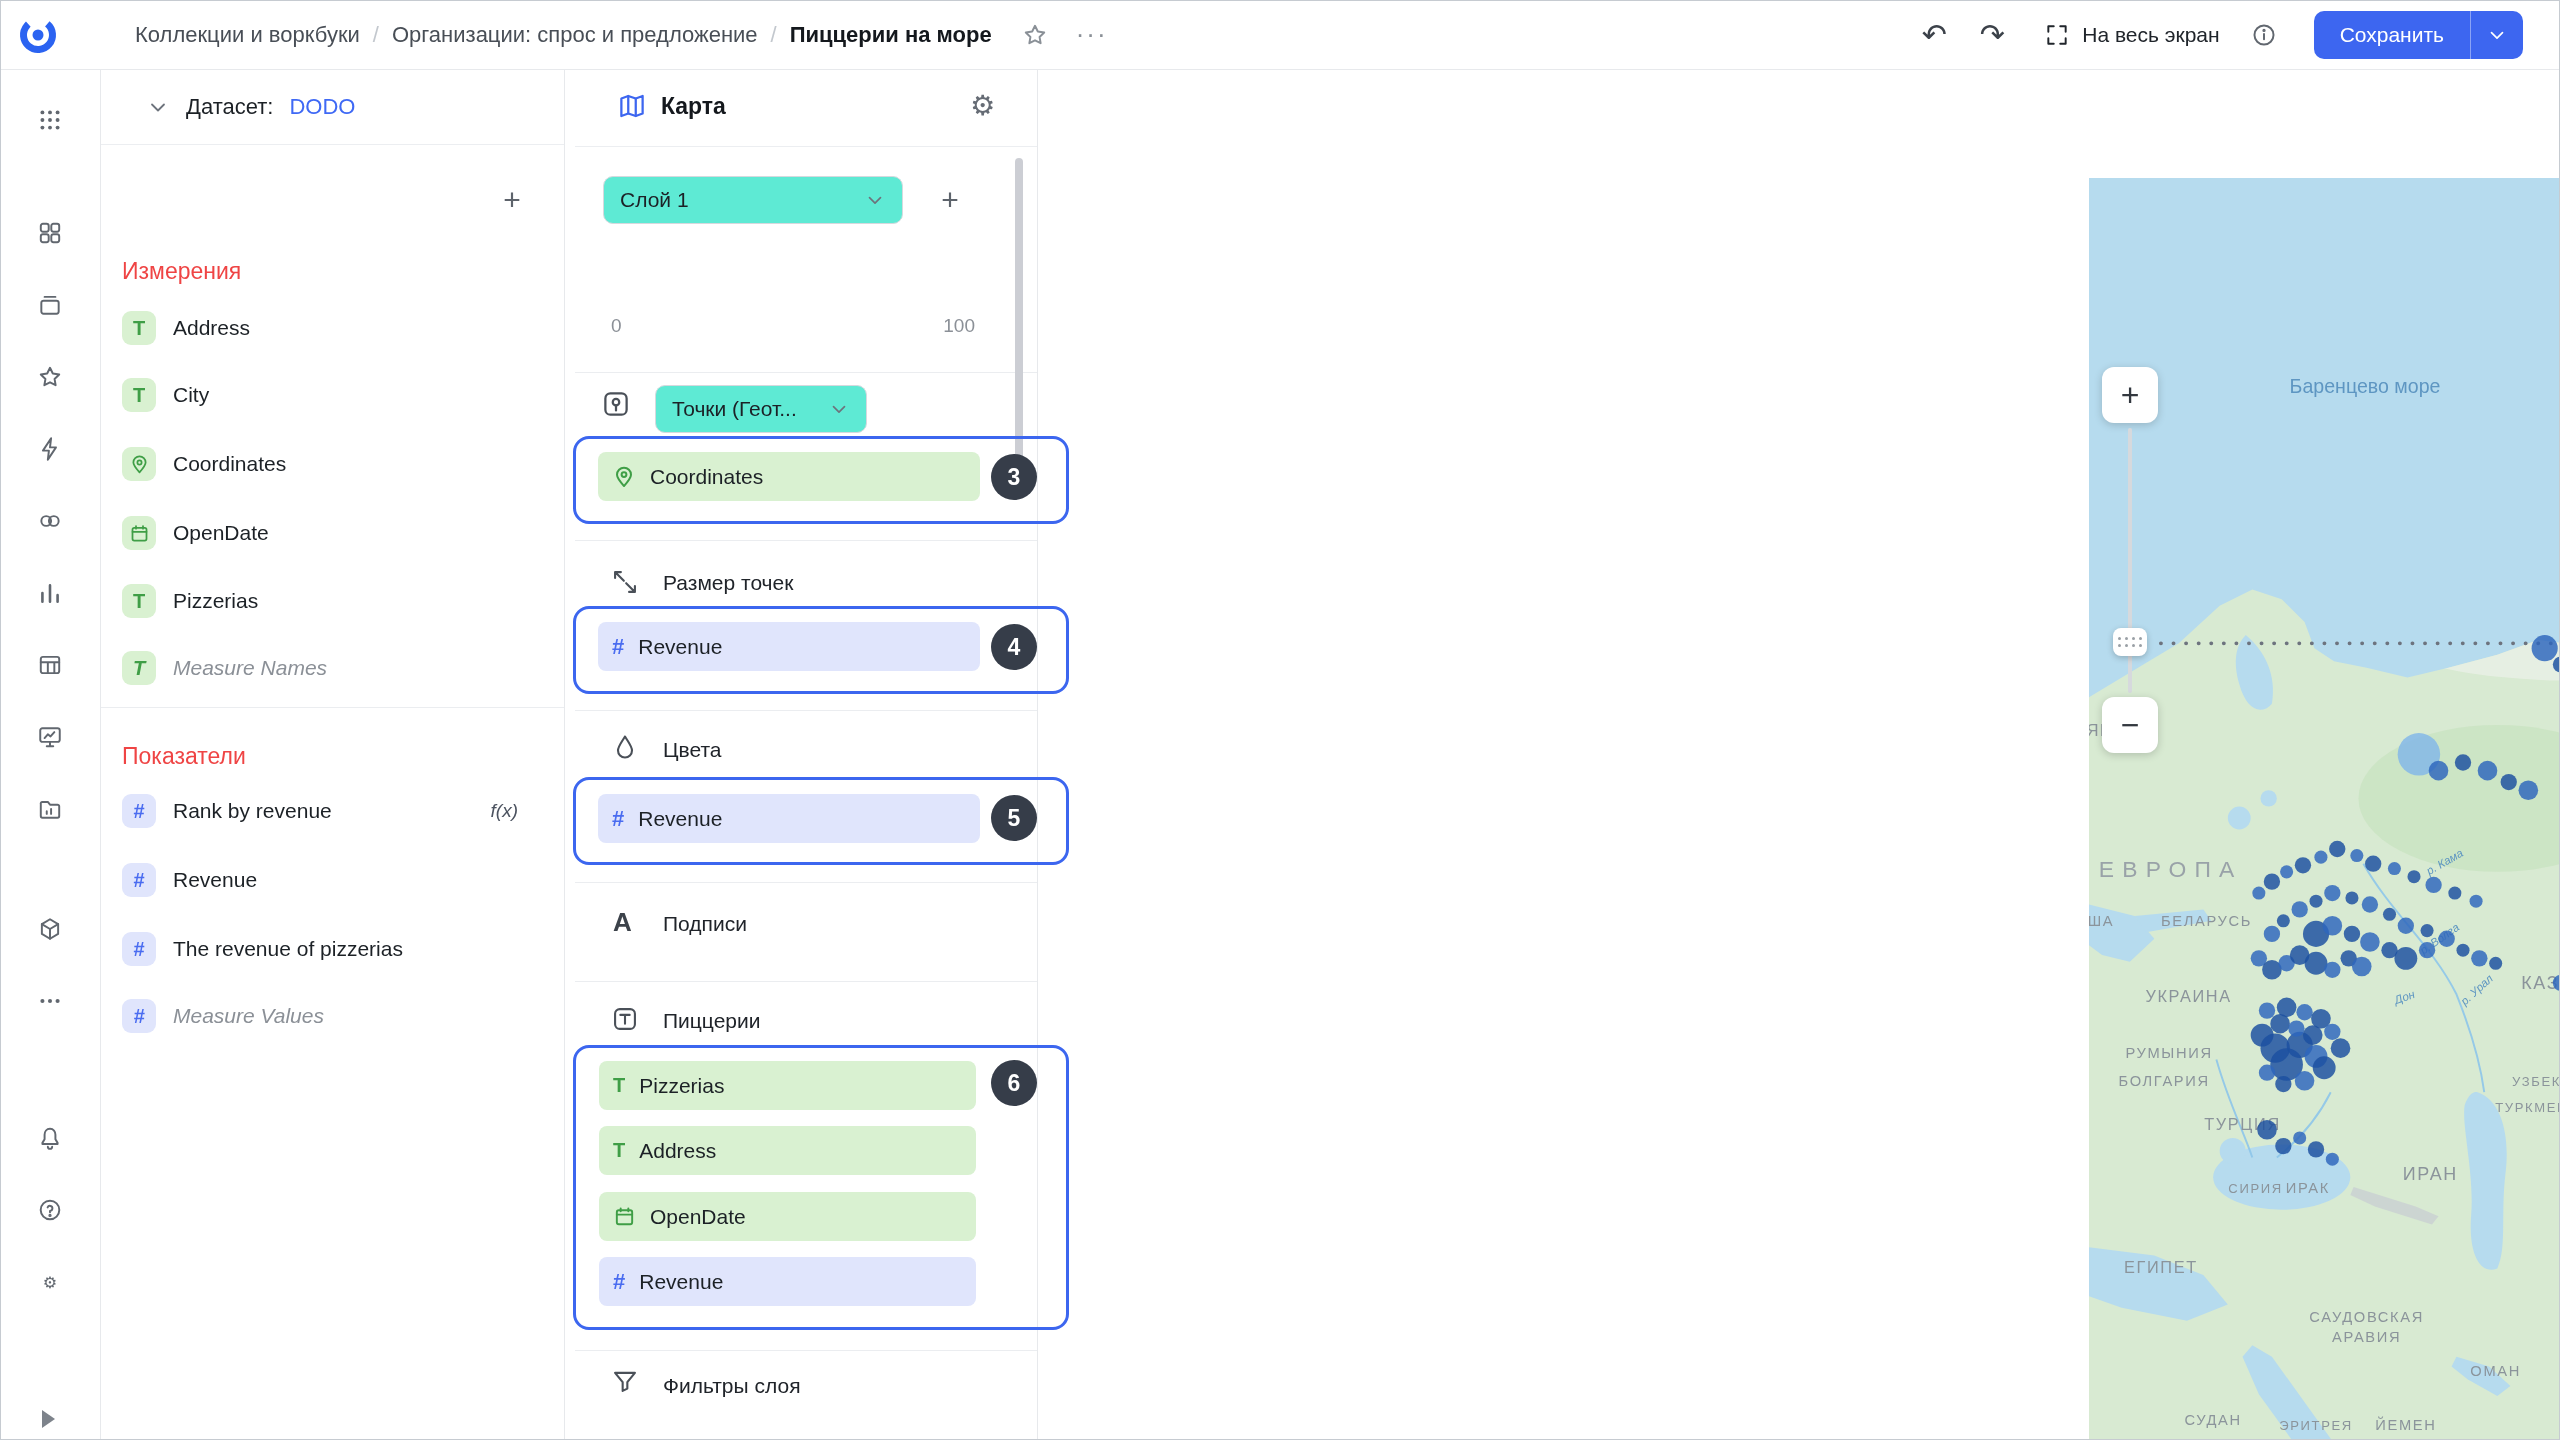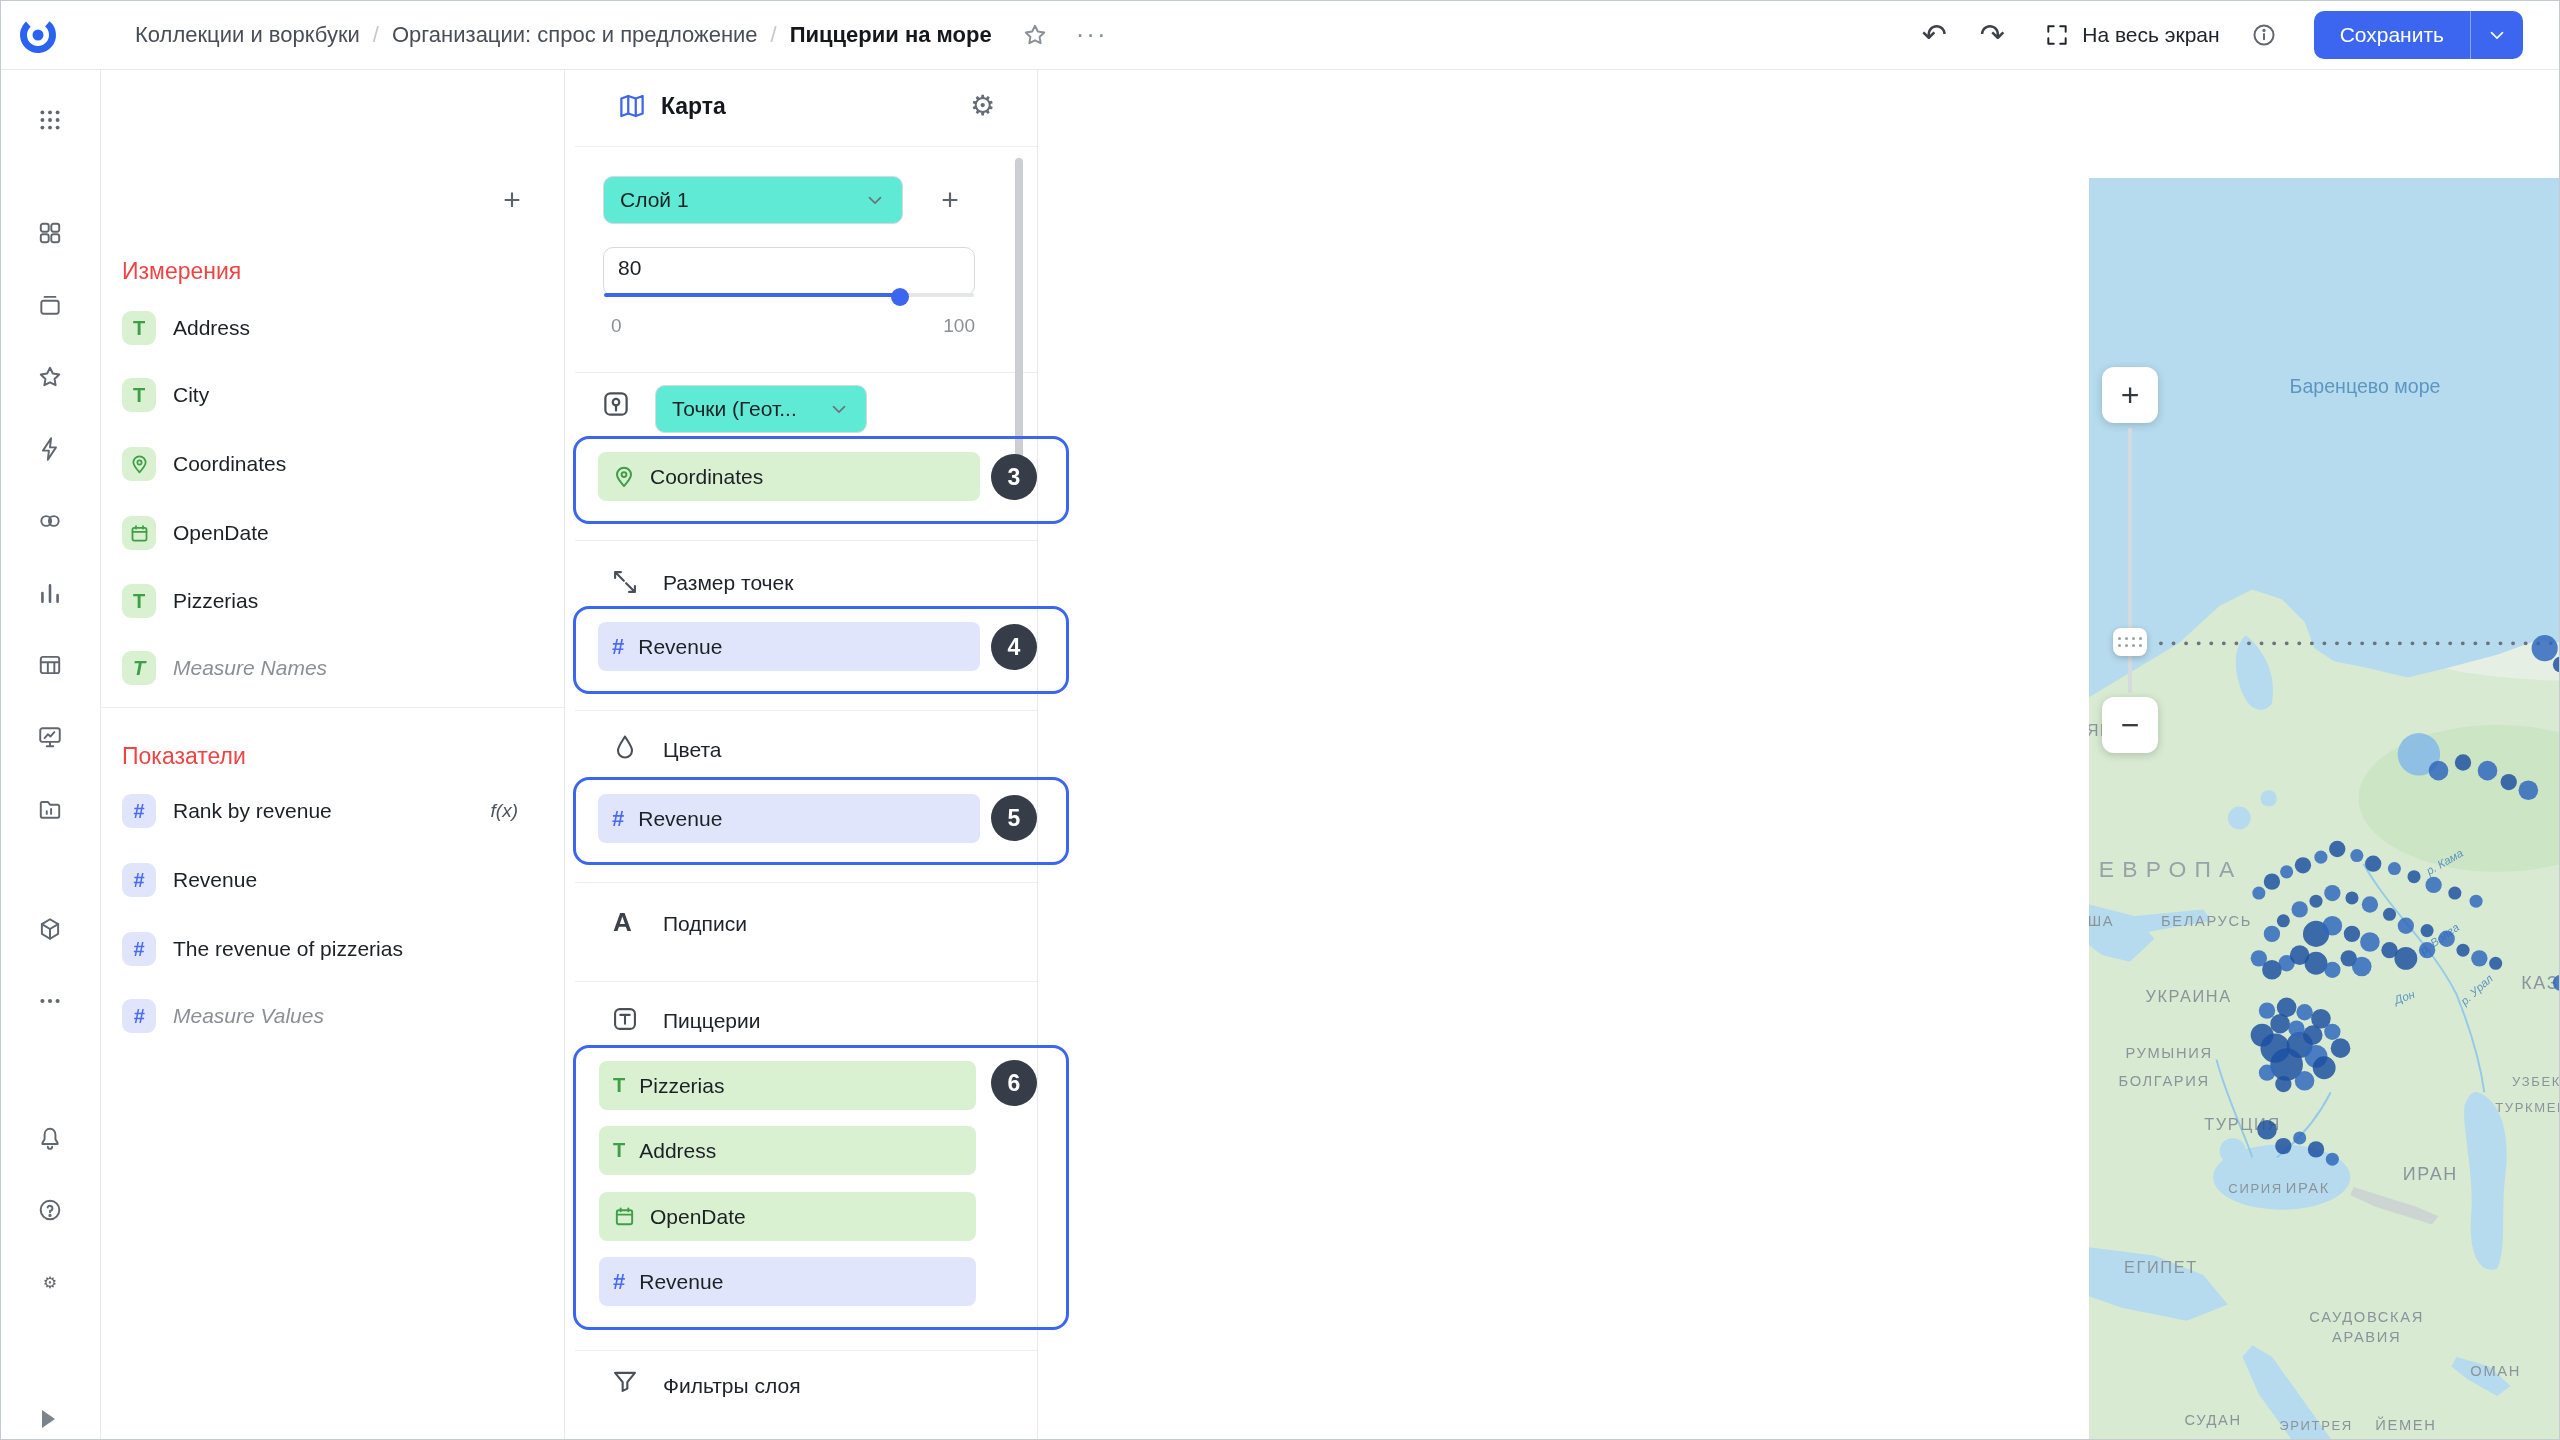--- a/index.html
+++ b/index.html
@@ -232,20 +232,29 @@
         <circle cx="12" cy="12" r="8.6"></circle>
         <path d="M9.8 9.6A2.3 2.3 0 1 1 12 12.8v1.3"></path>
         <circle cx="12" cy="17" r="0.6" fill="currentColor"></circle>
       </svg>
   </span>
   <span class="rail-it" style="top:1213px">⚙</span>
   <span class="collapse"></span>
 </div>
 
 <div class="dspanel">
+  <div class="ds-head">
+    <span class="chev">
+      <svg class="i" viewBox="0 0 24 24" style="width:24px;height:24px">
+          <path d="M6 9.5l6 6 6-6"></path>
+        </svg>
+    </span>
+    <span>Датасет:</span>
+    <span class="ds-link">DODO</span>
+  </div>
   <span class="plus-btn" style="left:388px;top:107px;width:48px;height:48px">+</span>
 
   <div class="sec-title" style="top:189px">Измерения</div>
 
   <div class="ds-row" style="top:237px">
     <span class="tic g">T</span>
     <span class="ds-lbl">Address</span>
   </div>
   <div class="ds-row" style="top:304px">
     <span class="tic g">T</span>
@@ -315,27 +324,20 @@
   <div class="sel" style="left:28px;top:107px;width:300px">
     <span>Слой 1</span>
     <span class="chev">
         <svg class="i" viewBox="0 0 24 24" style="width:22px;height:22px">
           <path d="M6 9.5l6 6 6-6"></path>
         </svg>
       </span>
   </div>
   <span class="plus-btn" style="left:351px;top:107px;width:48px;height:48px">+</span>
 
-  <div class="op-box">
-    <span class="op-val">80</span>
-    <div class="op-track">
-      <div class="op-fill" id="op-fill" style="width: 80%;"></div>
-      <div class="op-handle" id="op-handle" style="left: calc(80% - 9px);"></div>
-    </div>
-  </div>
   <span class="op-min">0</span>
   <span class="op-max">100</span>
 
   <div class="hr" style="left:0;right:0;top:303px"></div>
 
   <span class="sec-i" style="left:26px;top:320px">
     <svg class="i" viewBox="0 0 24 24" style="width:30px;height:30px">
         <rect x="3.5" y="3.5" width="17" height="17" rx="4"></rect>
         <circle cx="12" cy="10.5" r="2.6"></circle>
         <path d="M12 13.1v4"></path>

